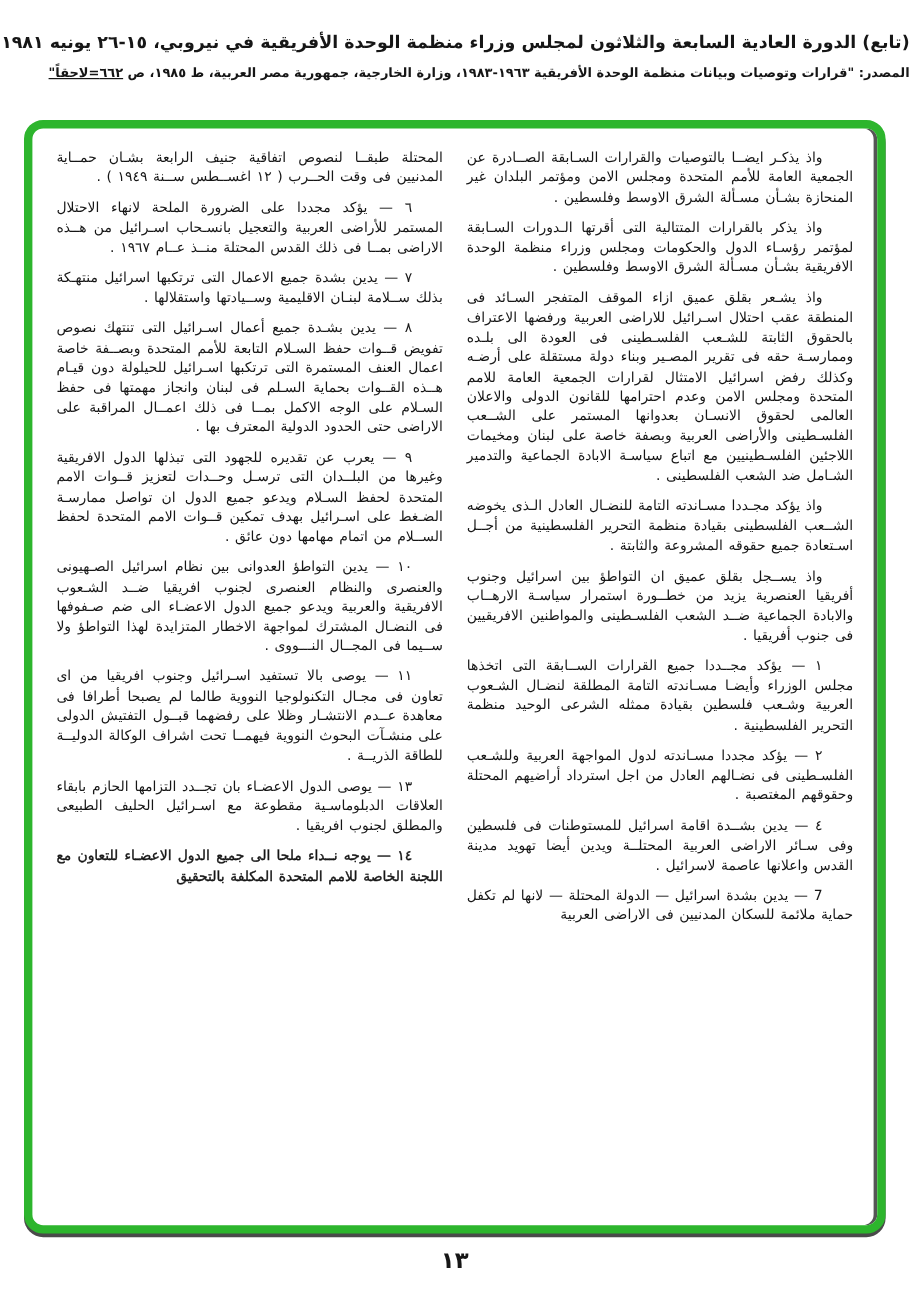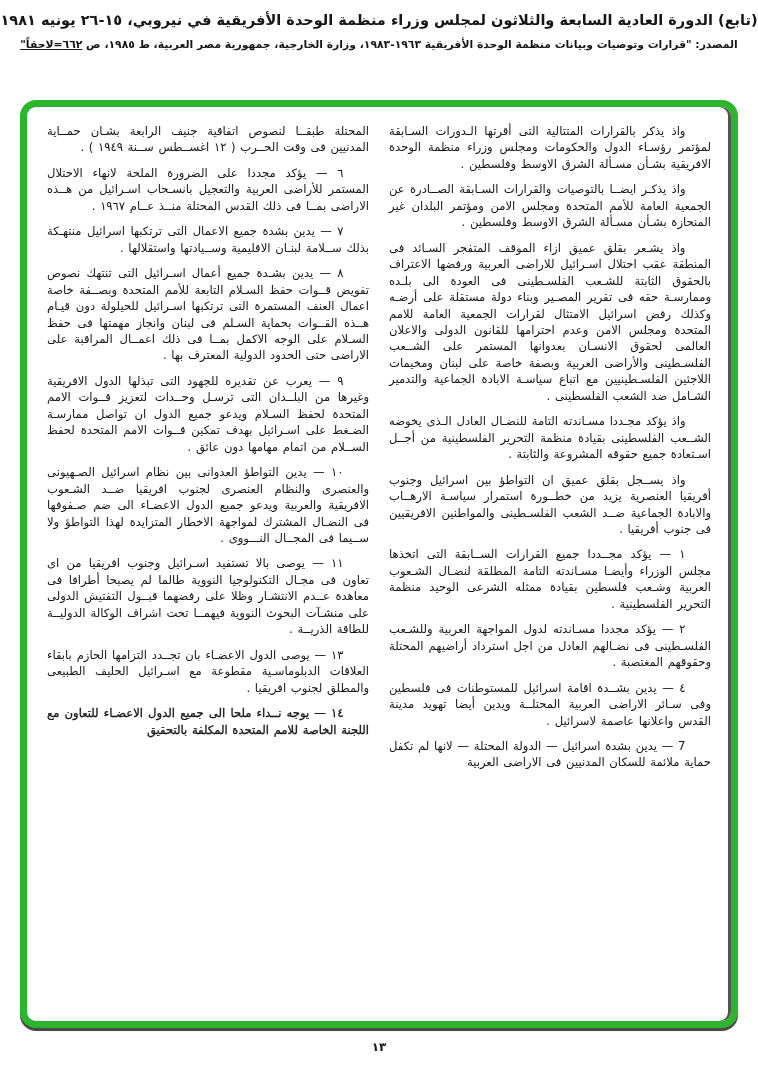--- a/index.html
+++ b/index.html
@@ -15,22 +15,22 @@
     direction:rtl;
     overflow:hidden;
   }
   .page{
     position:relative;
     width:758px;height:1078px;
     background:#ffffff;
   }
   
   .header{
-    padding-top:10px;
-    text-align:center;
+    padding-top:26px;
+    text-align:right;
   }
   .header .title{
     font-size:14.5px;
     font-weight:700;
     letter-spacing:0;
     line-height:1.4;
   }
   .header .source{
     margin-top:8px;
     font-size:10.8px;
@@ -70,40 +70,40 @@
     word-spacing:1px;
   }
   .col p.indent{ text-indent:2.2em; }
   .col p.strong{ -webkit-text-stroke:0.3px var(--ink); }
   
   .page-number{
     position:absolute;
     left:0;right:0;
     top:1040px;
     text-align:center;
-    font-size:12px;
+    font-size:19px;
     font-weight:700;
   }
 </style>
 </head>
 <body>
 
 <div class="page">
 
   <div class="header">
     <div class="title">(تابع) الدورة العادية السابعة والثلاثون لمجلس وزراء منظمة الوحدة الأفريقية في نيروبي، ١٥-٢٦ يونيه ١٩٨١</div>
     <div class="source"><span>المصدر: "قرارات وتوصيات وبيانات منظمة الوحدة الأفريقية ١٩٦٣-١٩٨٣، وزارة الخارجية، جمهورية مصر العربية، ط ١٩٨٥، ص </span><span class="u">٦٦٢=لاحقاً"</span></div>
   </div>
 
   <div class="frame">
     <div class="columns">
 
       <div class="col">
+        <p class="indent">واذ يذكـر ايضــا بالتوصيات والقرارات السـابقة الصــادرة عن الجمعية العامة للأمم المتحدة ومجلس الامن ومؤتمر البلدان غير المنحازة بشـأن مسـألة الشرق الاوسط وفلسطين .</p>
         <p class="indent">واذ يذكر بالقرارات المتتالية التى أقرتها الـدورات السـابقة لمؤتمر رؤسـاء الدول والحكومات ومجلس وزراء منظمة الوحدة الافريقية بشـأن مسـألة الشرق الاوسط وفلسطين .</p>
-        <p class="indent">واذ يذكـر ايضــا بالتوصيات والقرارات السـابقة الصــادرة عن الجمعية العامة للأمم المتحدة ومجلس الامن ومؤتمر البلدان غير المنحازة بشـأن مسـألة الشرق الاوسط وفلسطين .</p>
         <p class="indent">واذ يشـعر بقلق عميق ازاء الموقف المتفجر السـائد فى المنطقة عقب احتلال اسـرائيل للاراضى العربية ورفضها الاعتراف بالحقوق الثابتة للشـعب الفلسـطينى فى العودة الى بلـده وممارسـة حقه فى تقرير المصـير وبناء دولة مستقلة على أرضـه وكذلك رفض اسرائيل الامتثال لقرارات الجمعية العامة للامم المتحدة ومجلس الامن وعدم احترامها للقانون الدولى والاعلان العالمى لحقوق الانسـان بعدوانها المستمر على الشــعب الفلسـطينى والأراضى العربية وبصفة خاصة على لبنان ومخيمات اللاجئين الفلسـطينيين مع اتباع سياسـة الابادة الجماعية والتدمير الشـامل ضد الشعب الفلسطينى .</p>
         <p class="indent">واذ يؤكد مجـددا مسـاندته التامة للنضـال العادل الـذى يخوضه الشــعب الفلسطينى بقيادة منظمة التحرير الفلسطينية من أجــل اسـتعادة جميع حقوقه المشروعة والثابتة .</p>
         <p class="indent">واذ يســجل بقلق عميق ان التواطؤ بين اسرائيل وجنوب أفريقيا العنصرية يزيد من خطــورة استمرار سياسـة الارهــاب والابادة الجماعية ضــد الشعب الفلسـطينى والمواطنين الافريقيين فى جنوب أفريقيا .</p>
         <p class="indent">١ — يؤكد مجــددا جميع القرارات الســابقة التى اتخذها مجلس الوزراء وأيضـا مسـاندته التامة المطلقة لنضـال الشـعوب العربية وشـعب فلسطين بقيادة ممثله الشرعى الوحيد منظمة التحرير الفلسطينية .</p>
         <p class="indent">٢ — يؤكد مجددا مسـاندته لدول المواجهة العربية وللشـعب الفلسـطينى فى نضـالهم العادل من اجل استرداد أراضيهم المحتلة وحقوقهم المغتصبة .</p>
         <p class="indent">٤ — يدين بشــدة اقامة اسرائيل للمستوطنات فى فلسطين وفى سـائر الاراضى العربية المحتلــة ويدين أيضا تهويد مدينة القدس واعلانها عاصمة لاسرائيل .</p>
         <p class="indent">7 — يدين بشدة اسرائيل — الدولة المحتلة — لانها لم تكفل حماية ملائمة للسكان المدنيين فى الاراضى العربية</p>
       </div>
 
       <div class="col">

